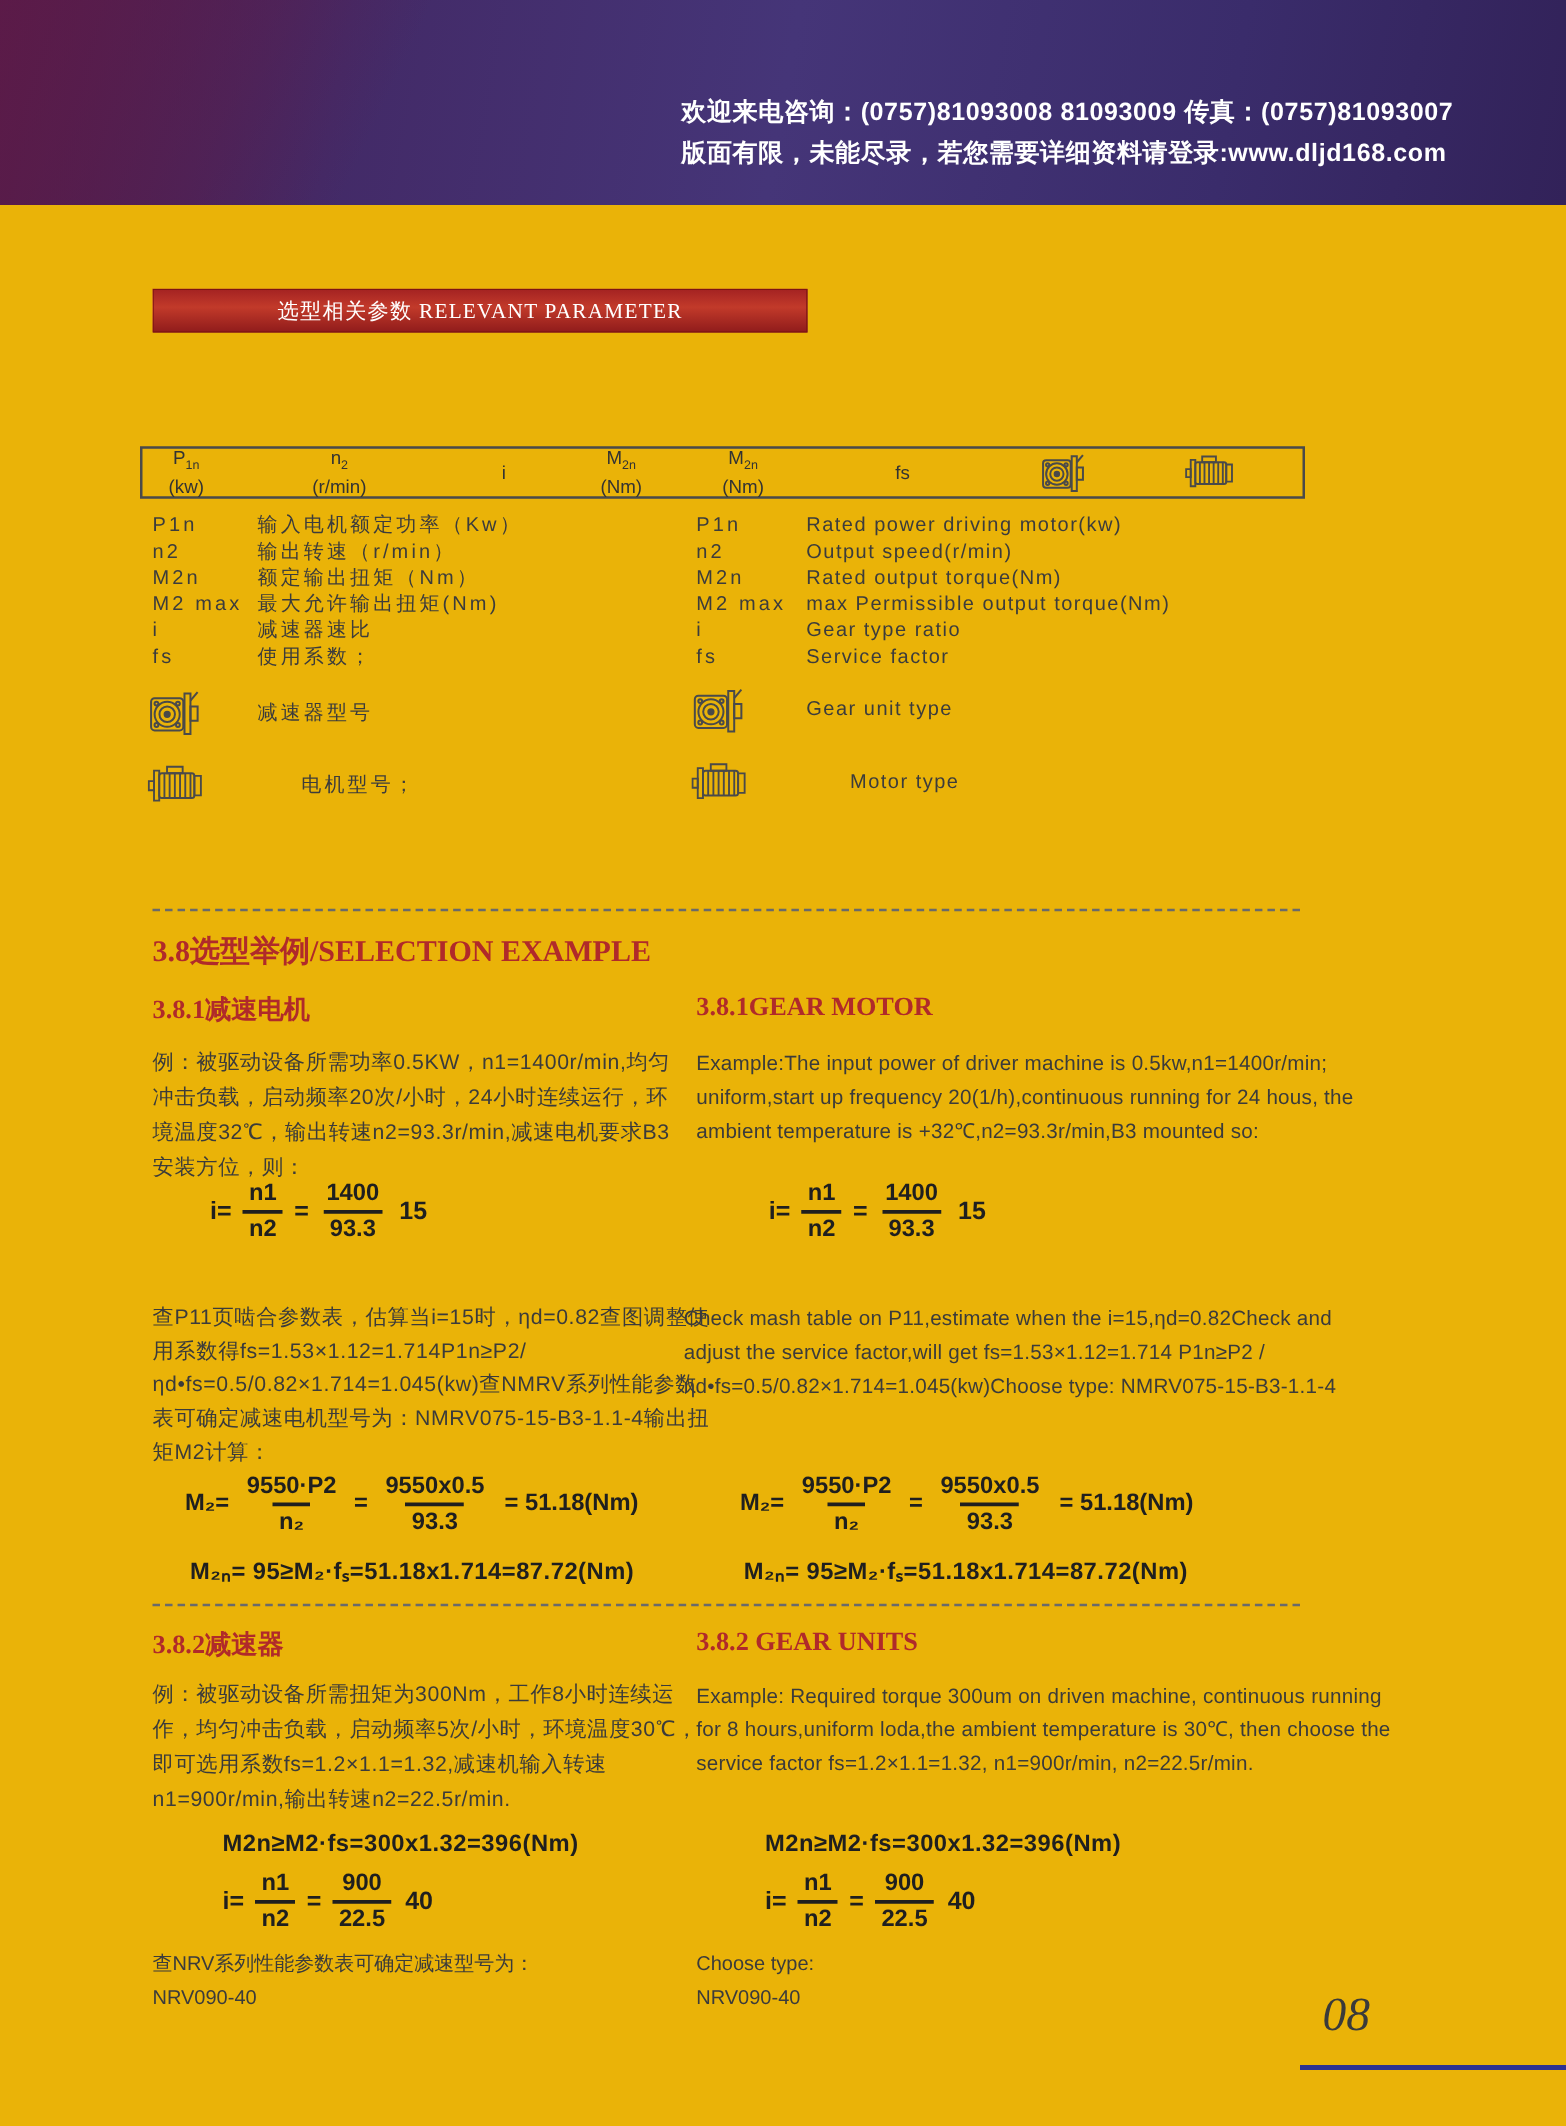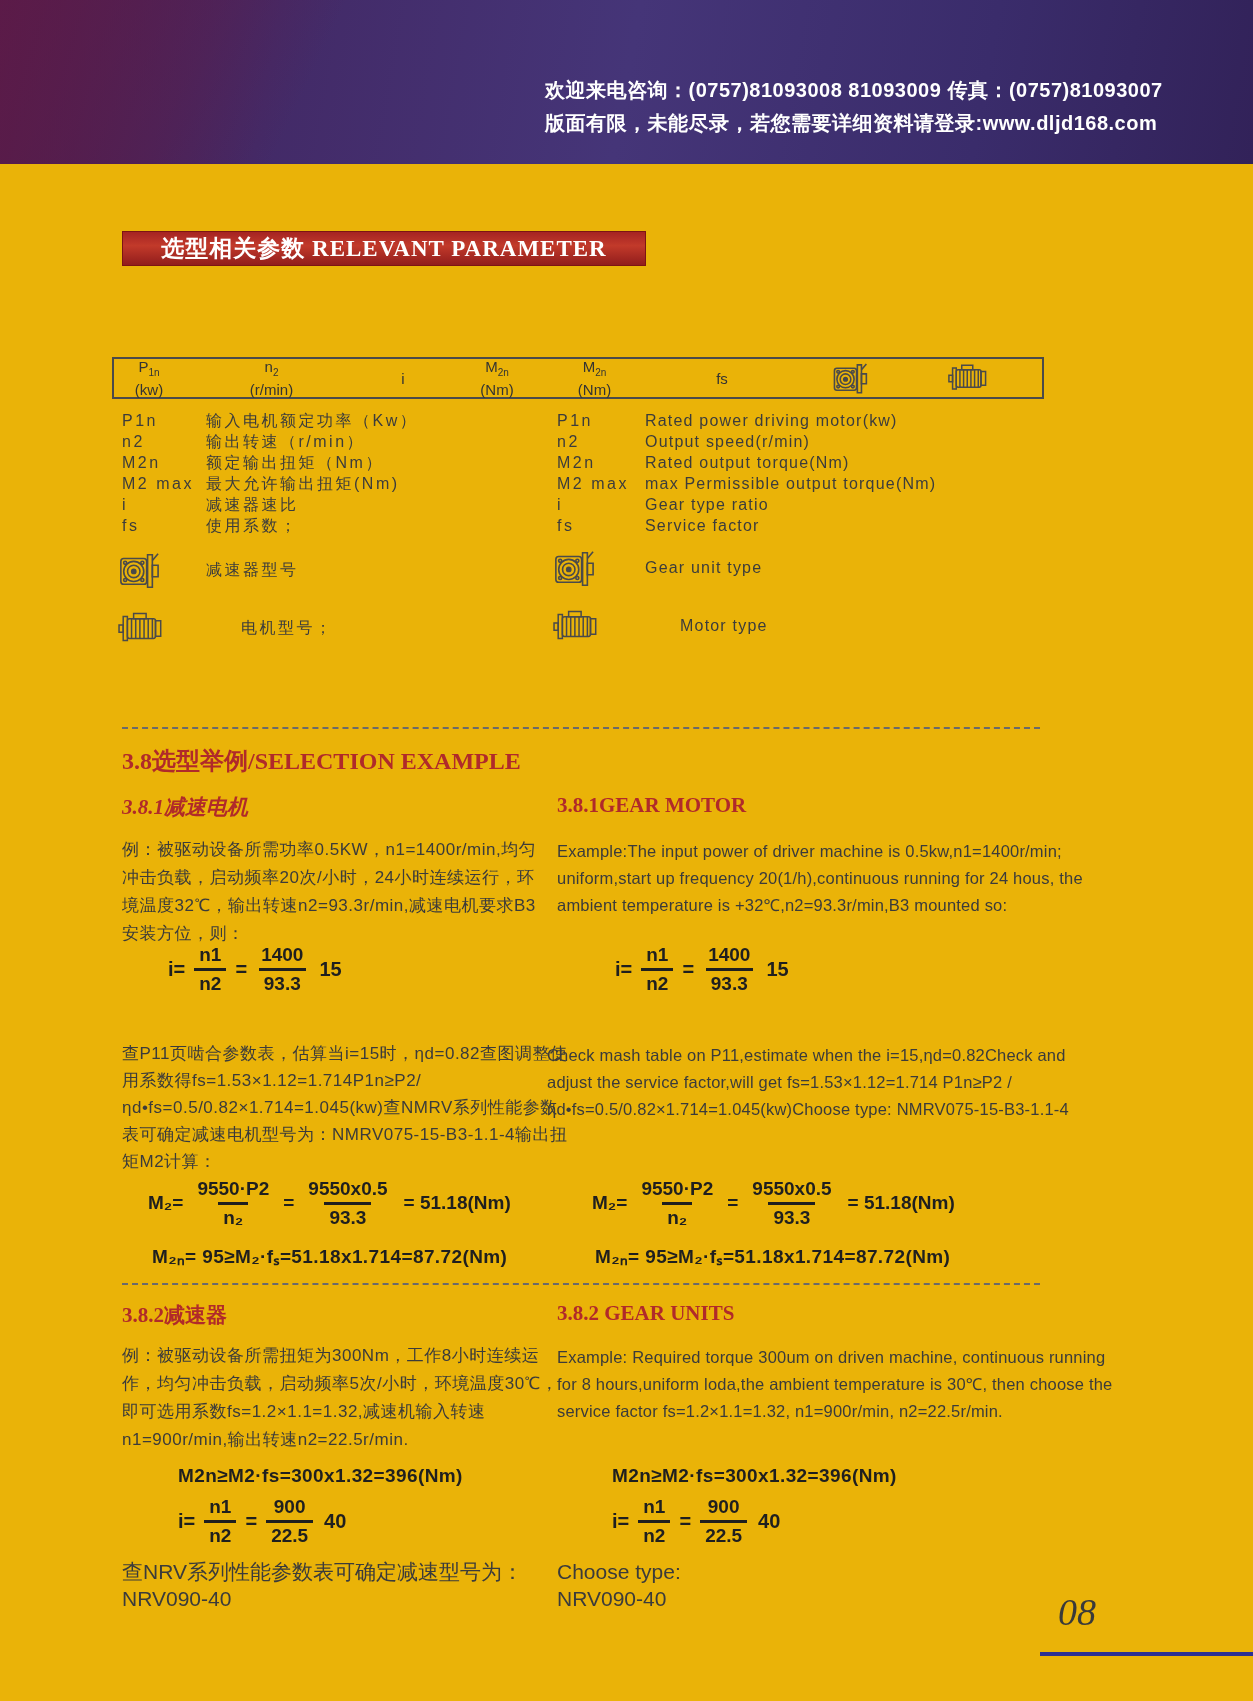--- a/index.html
+++ b/index.html
@@ -17,22 +17,22 @@
   
   .right-edge{position:absolute;right:0;top:164px;width:8px;height:1537px;
     background:linear-gradient(180deg,#b4accb 0%,#d9d5e3 10%,#ecebf2 100%);opacity:.55;}
   .bottom-line{position:absolute;left:1040px;top:1652px;width:213px;height:4px;background:#2d3192;}
 
   
   .red-banner{position:absolute;left:122px;top:231px;width:524px;height:35px;
     background:linear-gradient(180deg,#a32222 0%,#c23a2a 42%,#8f1b1b 100%);
     box-shadow:inset 0 0 0 1px #7d1414;
     display:flex;align-items:center;justify-content:center;}
-  .red-banner span{color:#ffffff;font-family:"Liberation Serif", serif;font-weight:700;
-    font-size:23px;letter-spacing:1px;}
+  .red-banner span{color:#ffffff;font-family:"Liberation Serif", serif;font-weight:400;
+    font-size:17px;letter-spacing:1px;}
 
   .h-red{position:absolute;font-family:"Liberation Serif", serif;font-weight:700;color:#b02a2a;margin:0;white-space:nowrap;}
   .s37-heading{left:122px;top:289px;font-size:20px;letter-spacing:.5px;}
   .s38-heading{left:122px;top:745px;font-size:24px;}
   .h-sub{font-size:21px;}
 
   
   .param-table{position:absolute;left:112px;top:357px;width:928px;height:38px;
     border:2px solid #4a4a4a;display:flex;align-items:stretch;}
   .th{display:flex;flex-direction:column;align-items:center;justify-content:center;
@@ -80,21 +80,21 @@
   
   .formula{position:absolute;display:flex;align-items:center;gap:9px;
     font-weight:700;color:#1f1f1f;font-size:20px;}
   .formula .frac{display:flex;flex-direction:column;align-items:center;line-height:1.15;font-size:19px;}
   .formula .num{padding:0 5px 2px;}
   .formula .den{border-top:3px solid #1f1f1f;padding:2px 5px 0;}
   .formula .f-res{margin-left:2px;}
   .formula.small{font-size:19px;}
   .formula-line{position:absolute;font-weight:700;font-size:19px;color:#1f1f1f;letter-spacing:.4px;white-space:nowrap;}
 
-  .choose{position:absolute;font-size:21px;line-height:27px;color:#3b3b3b;}
+  .choose{position:absolute;font-size:16px;line-height:27px;color:#3b3b3b;}
 
   .page-number{position:absolute;left:1058px;top:1590px;
     font-family:"Liberation Serif", serif;font-style:italic;font-size:38px;color:#3a3a3a;}
 </style>
 </head>
 <body>
 
 <div class="page">
 
   <div class="top-band">
@@ -307,21 +307,21 @@
         </svg>
       </span>
       <span class="desc">Motor type</span>
     </div>
   </div>
 
   <div class="dashes dash1"></div>
 
   <h2 class="h-red s38-heading">3.8选型举例/SELECTION EXAMPLE</h2>
 
-  <h3 class="h-red h-sub" style="left:122px;top:793px;font-style:italic;">3.8.1减速电机</h3>
+  <h3 class="h-red h-sub" style="left:122px;top:793px;">3.8.1减速电机</h3>
   <h3 class="h-red h-sub" style="left:557px;top:793px;">3.8.1GEAR MOTOR</h3>
 
   <p class="para cn" style="left:122px;top:836px;width:430px;">例：被驱动设备所需功率0.5KW，n1=1400r/min,均匀冲击负载，启动频率20次/小时，24小时连续运行，环境温度32℃，输出转速n2=93.3r/min,减速电机要求B3安装方位，则：</p>
   <p class="para en" style="left:557px;top:838px;width:556px;">Example:The input power of driver machine is 0.5kw,n1=1400r/min; uniform,start up frequency 20(1/h),continuous running for 24 hous, the ambient temperature is +32℃,n2=93.3r/min,B3 mounted so:</p>
 
   <div class="formula" style="left:168px;top:944px;">
     <span>i=</span>
     <span class="frac">
         <span class="num">n1</span>
         <span class="den">n2</span>

